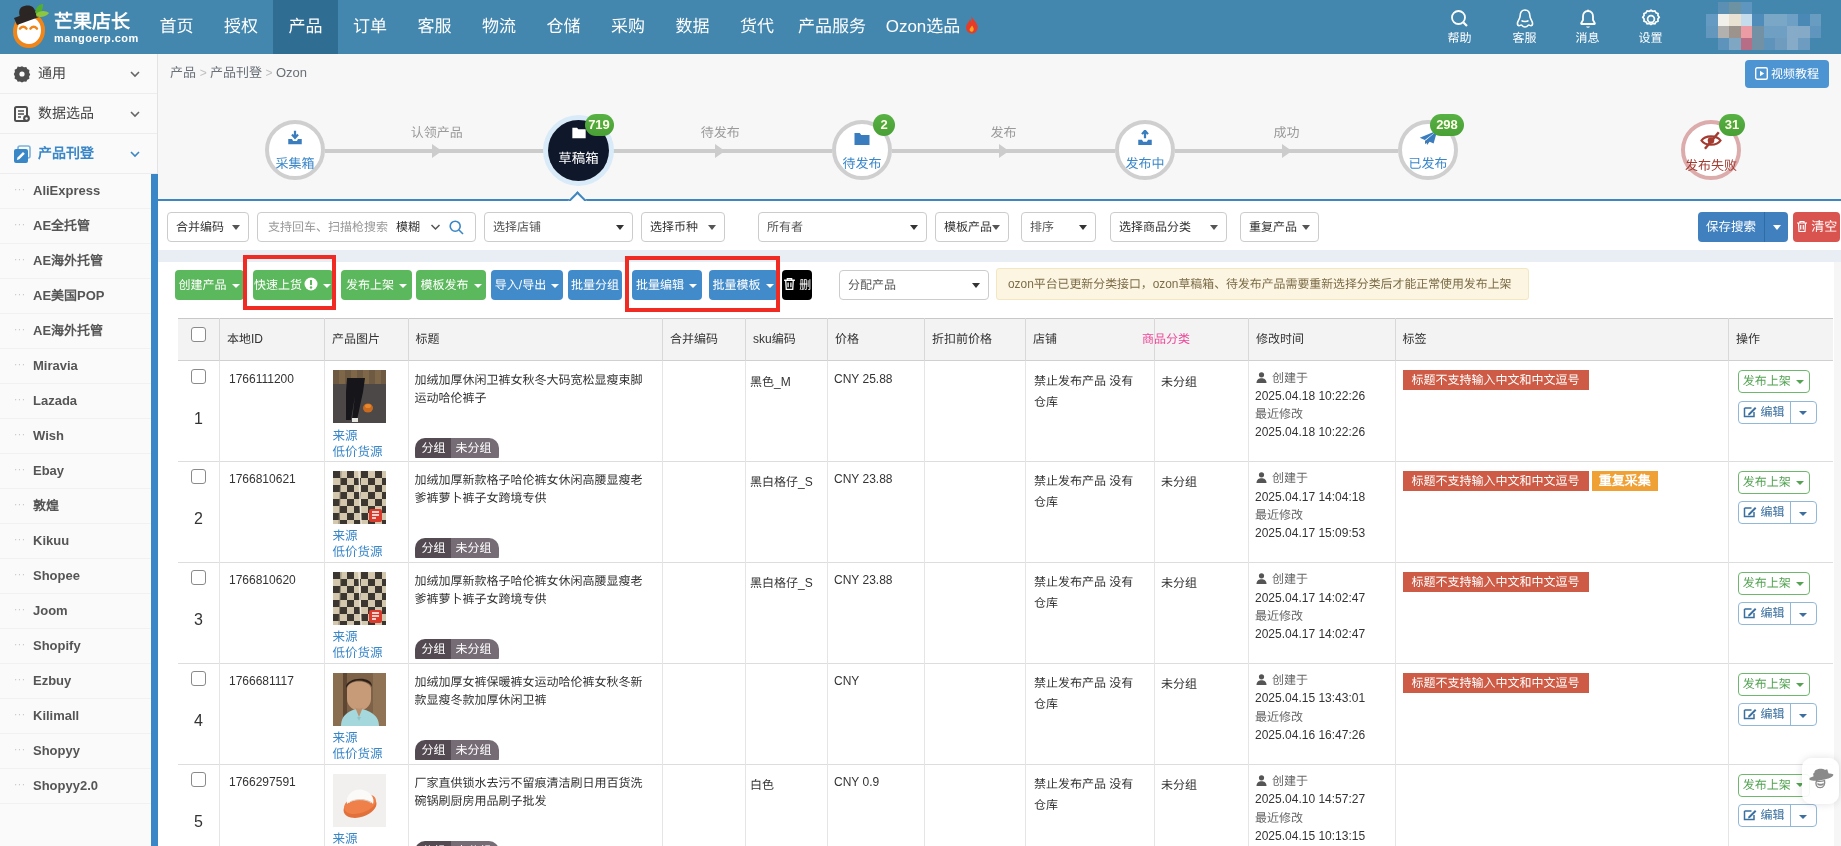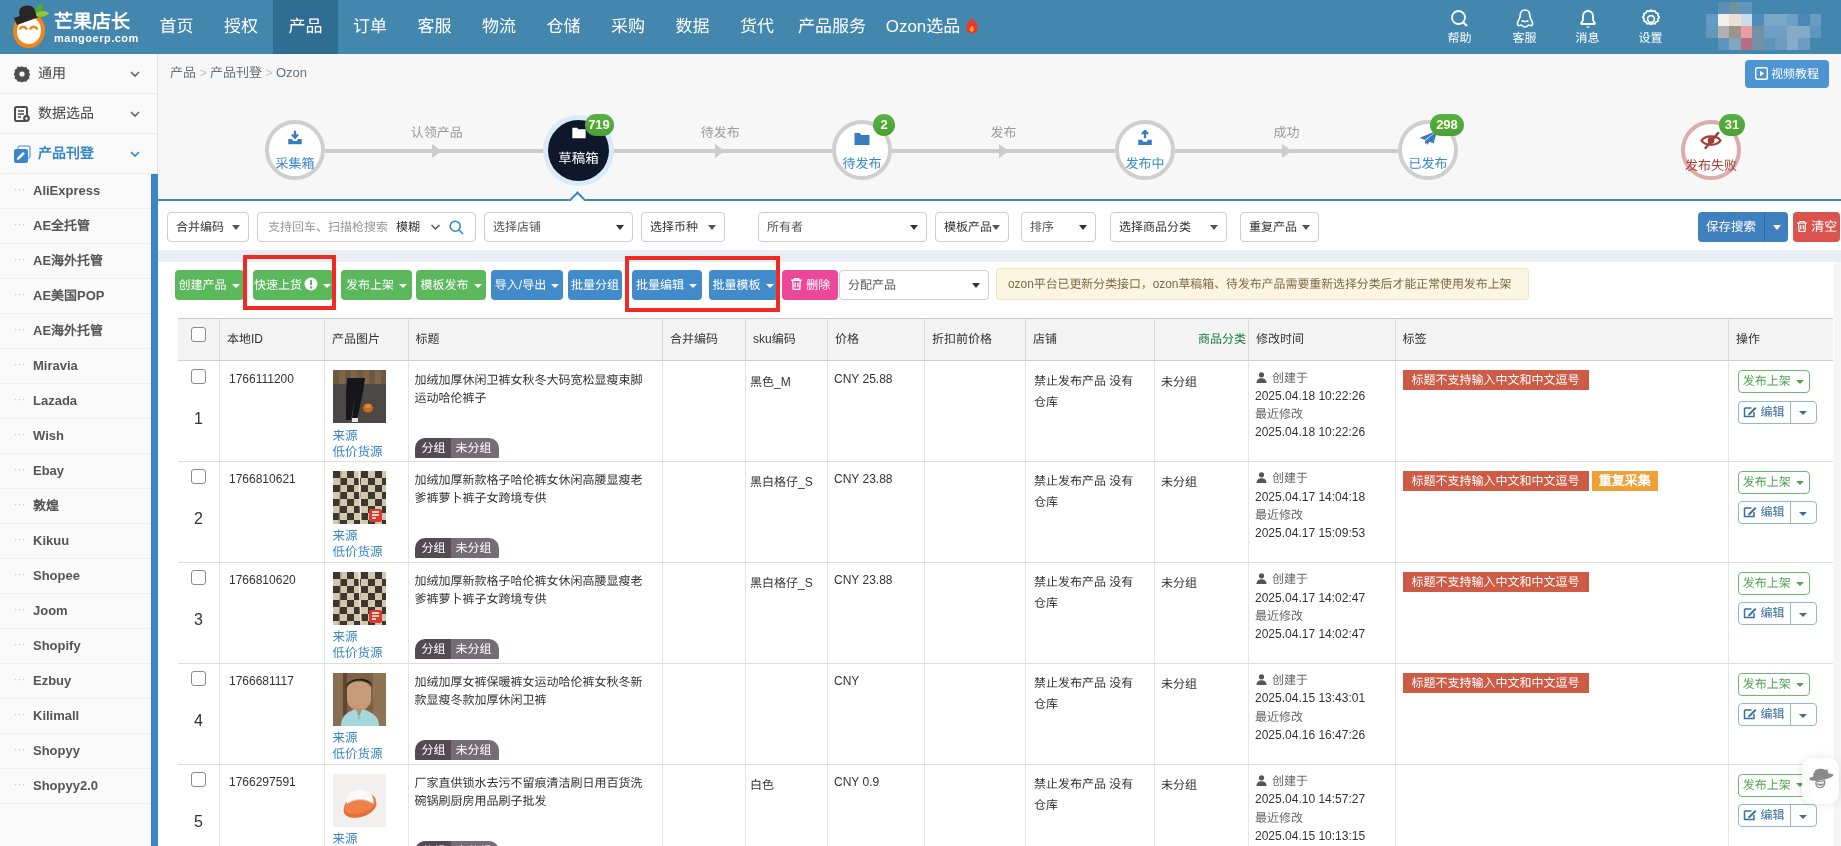--- a/index.html
+++ b/index.html
@@ -373,38 +373,38 @@
         <circle cx="7" cy="7" r="6.5" fill="#fff"></circle>
         <path d="M7 3 L7 8" stroke="#5cb85c" stroke-width="2"></path>
         <circle cx="7" cy="10.5" r="1.2" fill="#5cb85c"></circle>
       </svg><span class="caret" style="border-top-color:#fff"></span></div>
 <div class="tbtn" style="left:183px;width:71px;background:#5cb85c">发布上架<span class="caret" style="border-top-color:#fff"></span></div>
 <div class="tbtn" style="left:258px;width:70px;background:#5cb85c">模板发布<span class="caret" style="border-top-color:#fff"></span></div>
 <div class="tbtn" style="left:333px;width:72px;background:#428bca">导入/导出<span class="caret" style="border-top-color:#fff"></span></div>
 <div class="tbtn" style="left:410px;width:54px;background:#428bca">批量分组</div>
 <div class="tbtn" style="left:473.5px;width:70px;background:#428bca">批量编辑<span class="caret" style="border-top-color:#fff"></span></div>
 <div class="tbtn" style="left:550.5px;width:69px;background:#428bca">批量模板<span class="caret" style="border-top-color:#fff"></span></div>
-<div class="tbtn" style="left:624px;width:56px;background:#ec4899"><svg width="13" height="14" viewBox="0 0 12 13" style="vertical-align:-2px">
+<div class="tbtn" style="left:624px;width:30px;background:#000000"><svg width="13" height="14" viewBox="0 0 12 13" style="vertical-align:-2px">
         <path d="M1 3 h10 M4 3 V1.5 h4 V3 M2.5 3 l.5 8.5 h6 l.5-8.5 M4.7 5 v4.5 M7.3 5 v4.5" stroke="#fff" stroke-width="1.2" fill="none"></path>
       </svg> 删除</div>
 <div class="fctl" style="left:681px;top:8px;width:150px">
       <span class="tx" style="color:#555">分配产品</span>
       <span class="cap" style="border-top-color:#333"></span>
     </div>
 <div style="position:absolute;left:838px;top:6px;width:533px;height:32px;background:#fcf5e2;border:1px solid #f3e7c3;border-radius:3px;font-size:11.9px;color:#7c6d48;line-height:30px;padding-left:11px;white-space:nowrap">ozon平台已更新分类接口，ozon草稿箱、待发布产品需要重新选择分类后才能正常使用发布上架</div>
 <div class="th" style="left:20px;top:56px;width:1655px;height:42.5px;border-top:1px solid #c8c8c8"></div>
 <div class="cell" style="left:69px;top:67px;color:#333">本地ID</div>
 <div class="cell" style="left:174px;top:67px;color:#333">产品图片</div>
 <div class="cell" style="left:257.5px;top:67px;color:#333">标题</div>
 <div class="cell" style="left:512px;top:67px;color:#333">合并编码</div>
 <div class="cell" style="left:595px;top:67px;color:#333">sku编码</div>
 <div class="cell" style="left:677px;top:67px;color:#333">价格</div>
 <div class="cell" style="left:774px;top:67px;color:#333">折扣前价格</div>
 <div class="cell" style="left:875px;top:67px;color:#333">店铺</div>
-<div class="cell" style="left:1040px;top:67px;color:#15803d">商品分类</div>
+<div class="cell" style="left:984px;top:67px;color:#ec4899">商品分类</div>
 <div class="cell" style="left:1098px;top:67px;color:#333">修改时间</div>
 <div class="cell" style="left:1244.5px;top:67px;color:#333">标签</div>
 <div class="cell" style="left:1578px;top:67px;color:#333">操作</div>
 <div style="position:absolute;left:33px;top:64.5px;width:15px;height:15px;border:1px solid #8a8a8a;border-radius:3px;background:#fff"></div>
 <div class="vline" style="left:61px;top:56px;height:42.5px;background:#d8d8d8"></div>
 <div class="vline" style="left:166px;top:56px;height:42.5px;background:#d8d8d8"></div>
 <div class="vline" style="left:249.5px;top:56px;height:42.5px;background:#d8d8d8"></div>
 <div class="vline" style="left:504px;top:56px;height:42.5px;background:#d8d8d8"></div>
 <div class="vline" style="left:587px;top:56px;height:42.5px;background:#d8d8d8"></div>
 <div class="vline" style="left:669px;top:56px;height:42.5px;background:#d8d8d8"></div>

